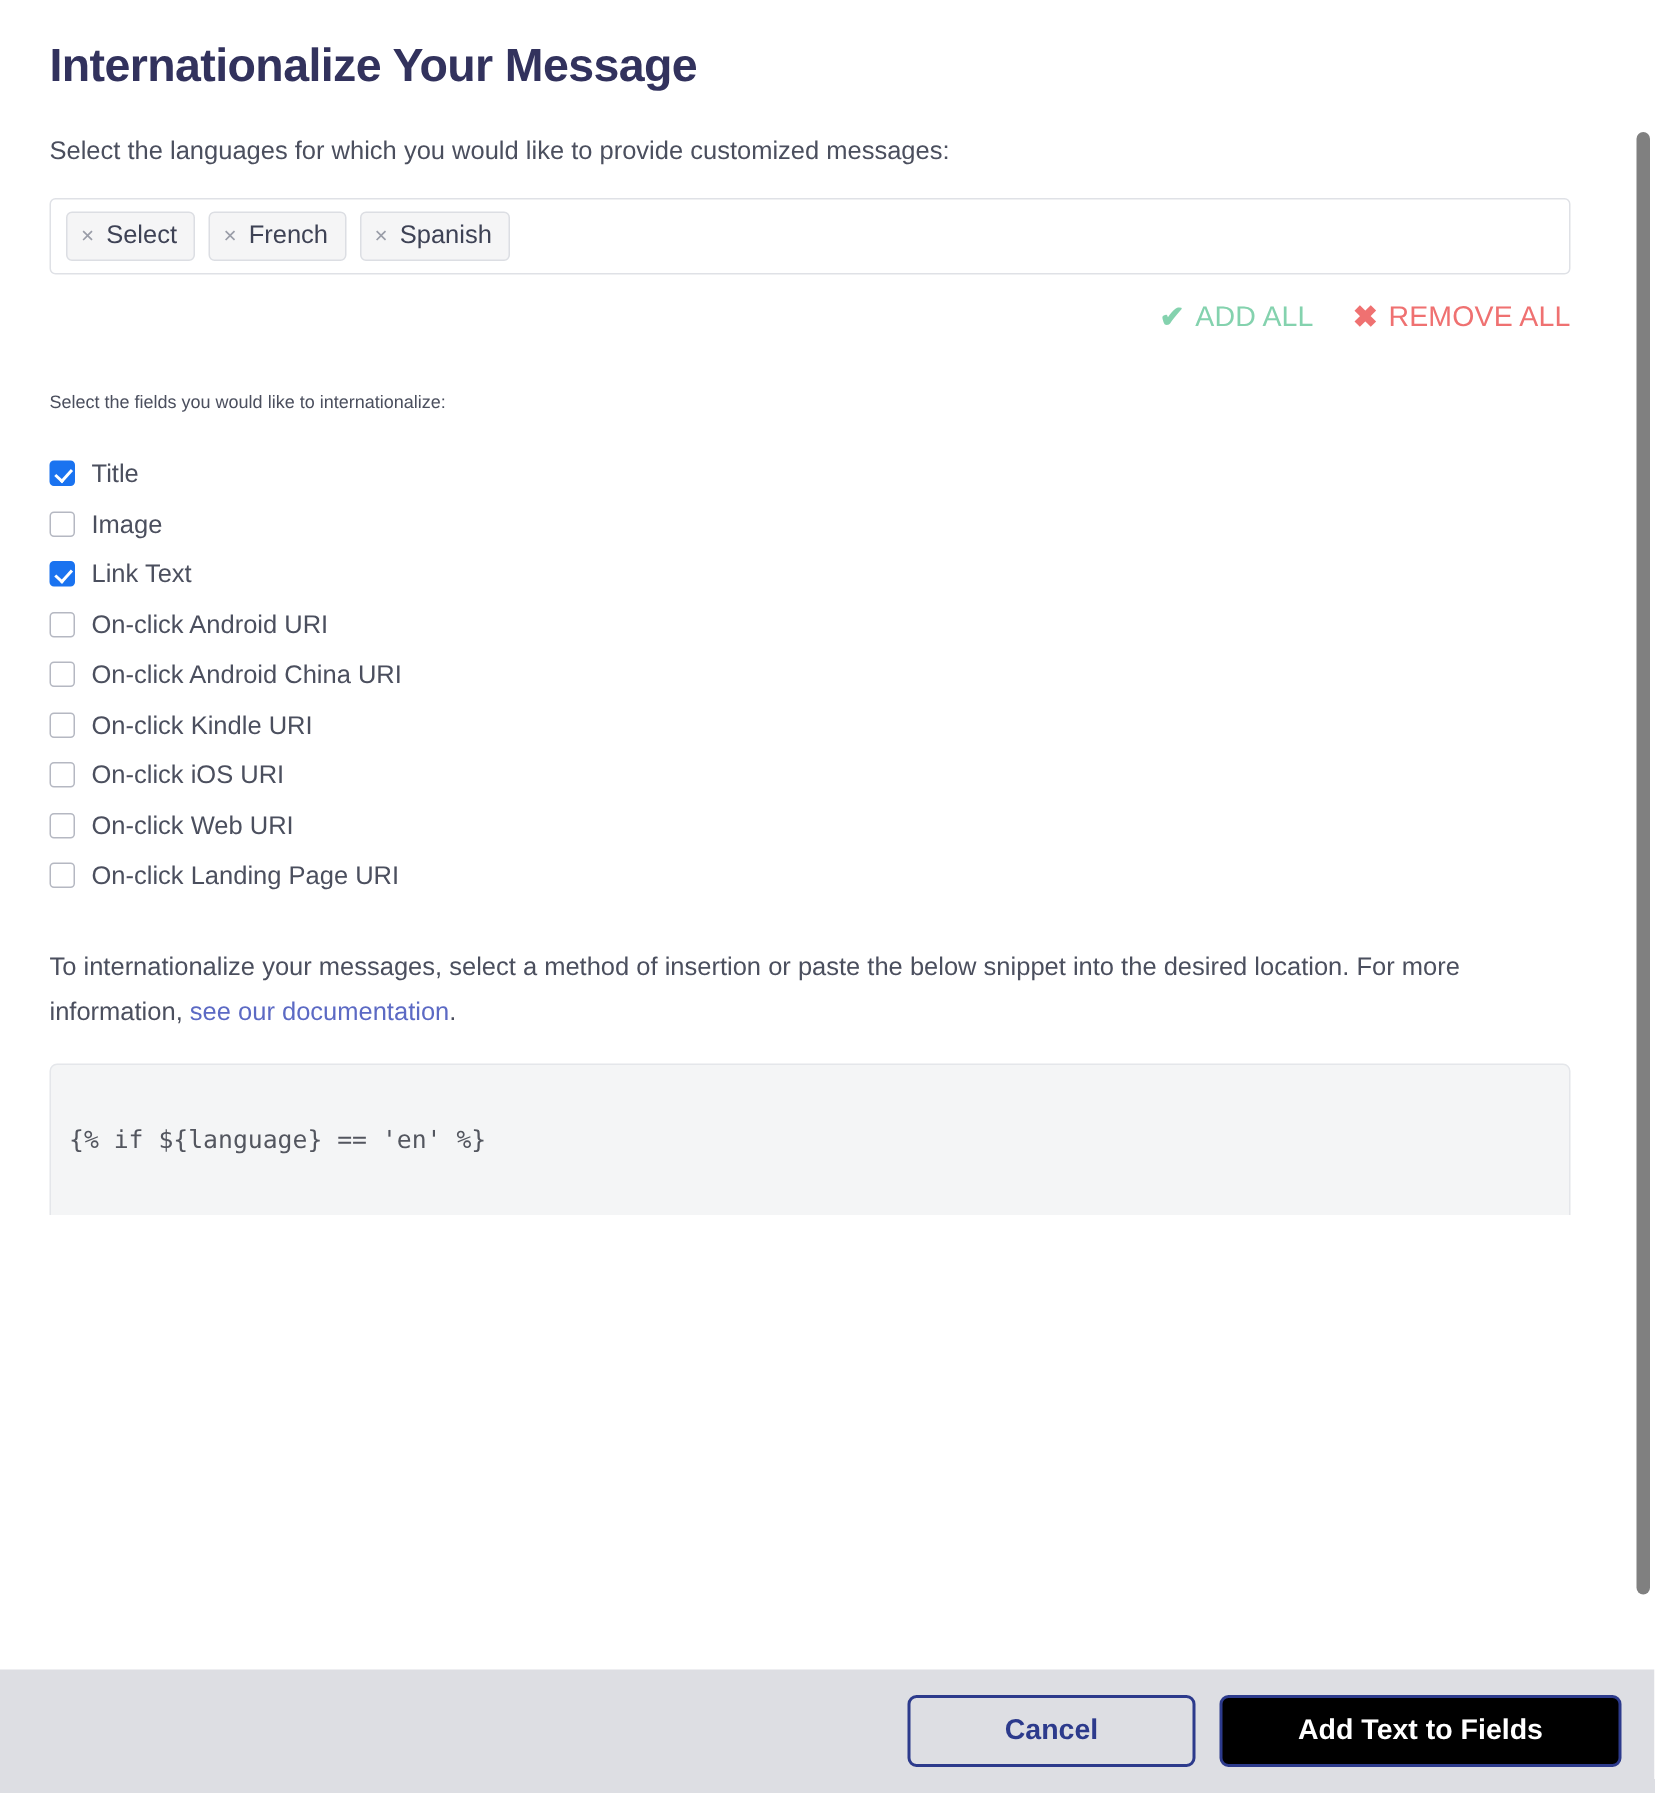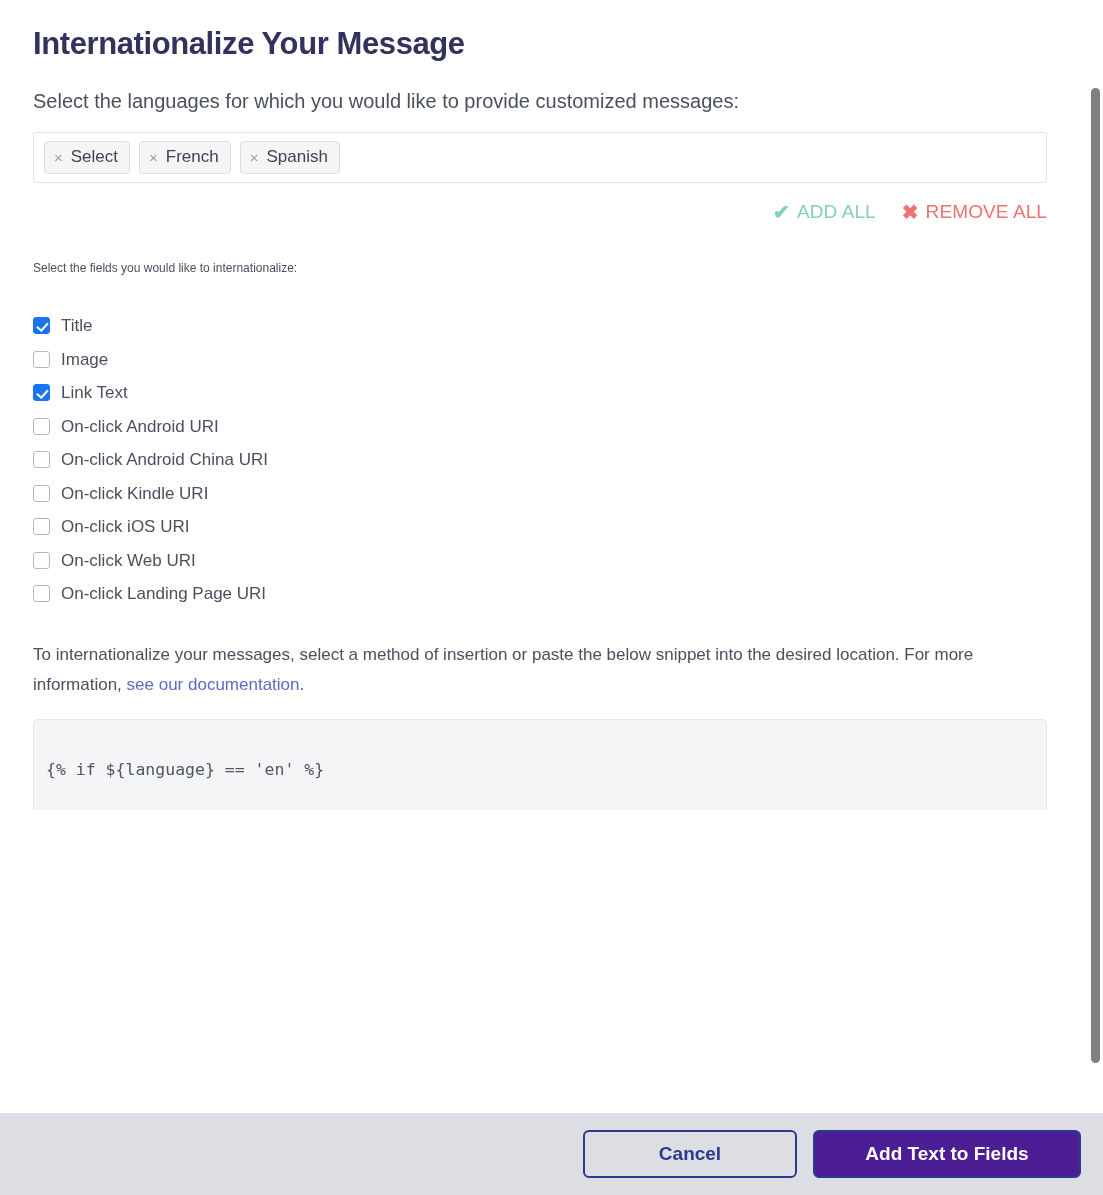--- a/index.html
+++ b/index.html
@@ -41,21 +41,21 @@
     font-size: 31px;
     font-weight: bold;
     letter-spacing: -0.4px;
     color: #32325d;
     margin: 0;
     line-height: 44px;
   }
 
   
   .lead {
-    font-size: 20px;
+    font-size: 17px;
     line-height: 26px;
     color: #4b4f5e;
     margin: 22px 0 0 0;
   }
 
   
   .lang-select {
     margin-top: 18px;
     border: 1px solid #dfe1e6;
     border-radius: 4px;
@@ -112,21 +112,21 @@
   .bulk-btn .glyph { font-size: 20px; font-weight: bold; line-height: 1; }
 
   
   .fields-label {
     font-size: 12px;
     line-height: 26px;
     color: #4b4f5e;
     margin: 30px 0 0 0;
   }
   .field-list {
-    margin-top: 34px;
+    margin-top: 24px;
     display: flex;
     flex-direction: column;
     gap: 12.5px;
   }
   .field-row {
     display: flex;
     align-items: center;
     gap: 11px;
     height: 21px;
     cursor: pointer;
@@ -209,28 +209,28 @@
     font-size: 19px;
     font-weight: bold;
     border-radius: 6px;
     cursor: pointer;
     height: 48px;
     display: inline-flex;
     align-items: center;
     justify-content: center;
   }
   .btn-cancel {
-    width: 214px;
+    width: 192px;
     background: transparent;
     border: 2px solid #2c3a8c;
     color: #2c3a8c;
   }
   .btn-primary {
     width: 268px;
-    background: #4c1d95;
+    background: #000000;
     border: 2px solid #2c3a8c;
     color: #ffffff;
   }
 
   
   .scroll-track {
     position: absolute;
     right: 0;
     top: 0;
     width: 16px;

